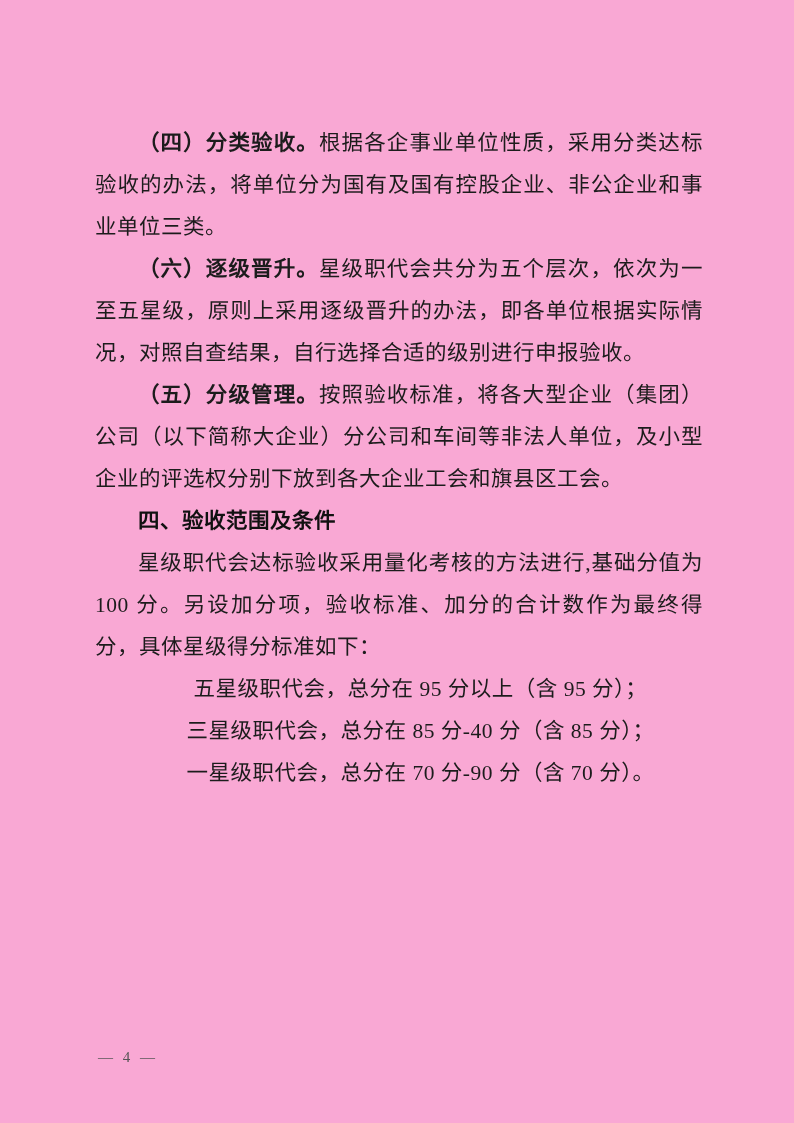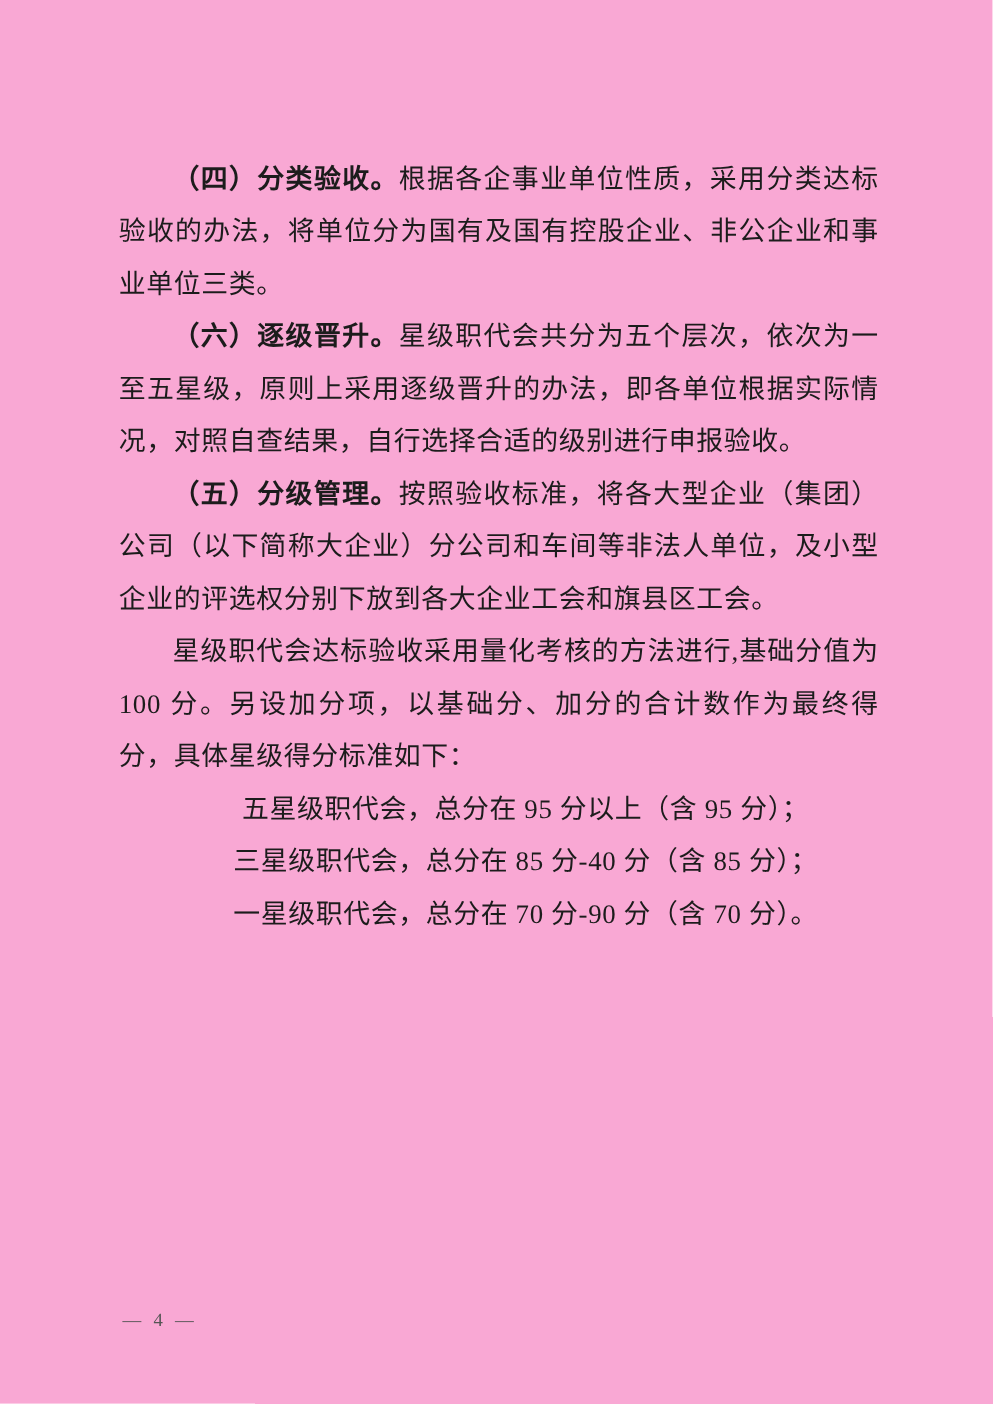--- a/index.html
+++ b/index.html
@@ -67,24 +67,25 @@
 
 <div class="page">
   <div class="content">
 
     <p class="para"><b class="lead">（四）分类验收。</b><span>根据各企事业单位性质，采用分类达标验收的办法，将单位分为国有及国有控股企业、非公企业和事业单位三类。</span></p>
 
     <p class="para"><b class="lead">（六）逐级晋升。</b><span>星级职代会共分为五个层次，依次为一至五星级，原则上采用逐级晋升的办法，即各单位根据实际情况，对照自查结果，自行选择合适的级别进行申报验收。</span></p>
 
     <p class="para"><b class="lead">（五）分级管理。</b><span>按照验收标准，将各大型企业（集团）公司（以下简称大企业）分公司和车间等非法人单位，及小型企业的评选权分别下放到各大企业工会和旗县区工会。</span></p>
 
+    <h2 class="heading">四、验收范围及条件</h2>
 
 
 
-    <p class="para">星级职代会达标验收采用量化考核的方法进行,基础分值为 100 分。另设加分项，以基础分、加分的合计数作为最终得分，具体星级得分标准如下：</p>
+    <p class="para">星级职代会达标验收采用量化考核的方法进行,基础分值为 100 分。另设加分项，验收标准、加分的合计数作为最终得分，具体星级得分标准如下：</p>
 
     <p class="star-line">五星级职代会，总分在 95 分以上（含 95 分）；</p>
     <p class="star-line">三星级职代会，总分在 85 分-40 分（含 85 分）；</p>
     <p class="star-line">一星级职代会，总分在 70 分-90 分（含 70 分）。</p>
 
   </div>
 
   <div class="footer">
     <span>— 4 —</span>
   </div>

